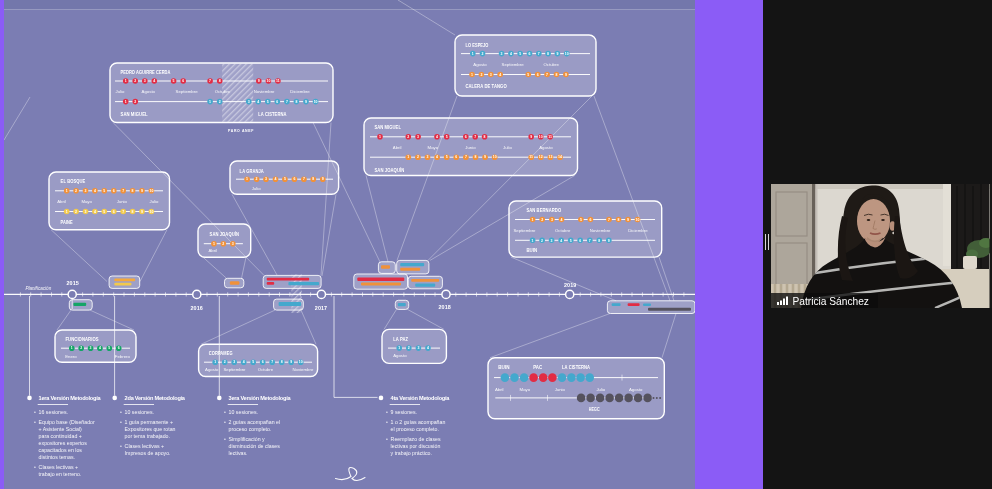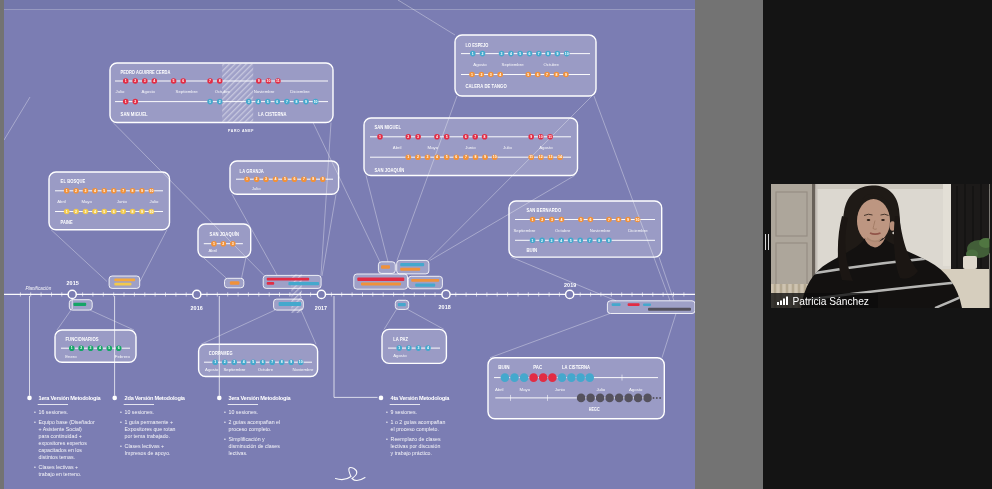--- a/index.html
+++ b/index.html
@@ -1,15 +1,15 @@
 <!DOCTYPE html>
 <html><head><meta charset="utf-8"><style>
 html,body{margin:0;padding:0;background:#000;width:992px;height:489px;overflow:hidden;
 font-family:"Liberation Sans",sans-serif;}
-#wrap{position:relative;width:992px;height:489px;background:#737373;}
+#wrap{position:relative;width:992px;height:489px;background:#8b5cf6;}
 #slide{position:absolute;left:4px;top:0;width:691px;height:489px;background:#7b7db3;}
 #topband{position:absolute;left:0;top:0;width:691px;height:10px;background:#7377ab;border-bottom:1px solid rgba(255,255,255,0.25);box-sizing:border-box;}
 #panel{position:absolute;left:763px;top:0;width:229px;height:489px;background:#141414;}
 .hline{position:absolute;width:1.4px;height:16px;background:#d8d8d8;}
 #video{position:absolute;left:771px;top:184px;width:221px;height:124px;}
 .col{position:absolute;top:394.5px;width:76px;color:rgba(255,255,255,0.93);
 font-size:5.7px;line-height:6.9px;transform:scaleX(0.92);transform-origin:0 0;}
 .col .h{font-size:6.1px;font-weight:bold;color:#fff;white-space:nowrap;letter-spacing:-0.28px;margin-left:5px;}
 .col .u{width:33px;height:1px;background:rgba(255,255,255,0.8);margin:2.5px 0 4px 3.5px;}
 .col .b{display:flex;margin-bottom:3.2px;}

